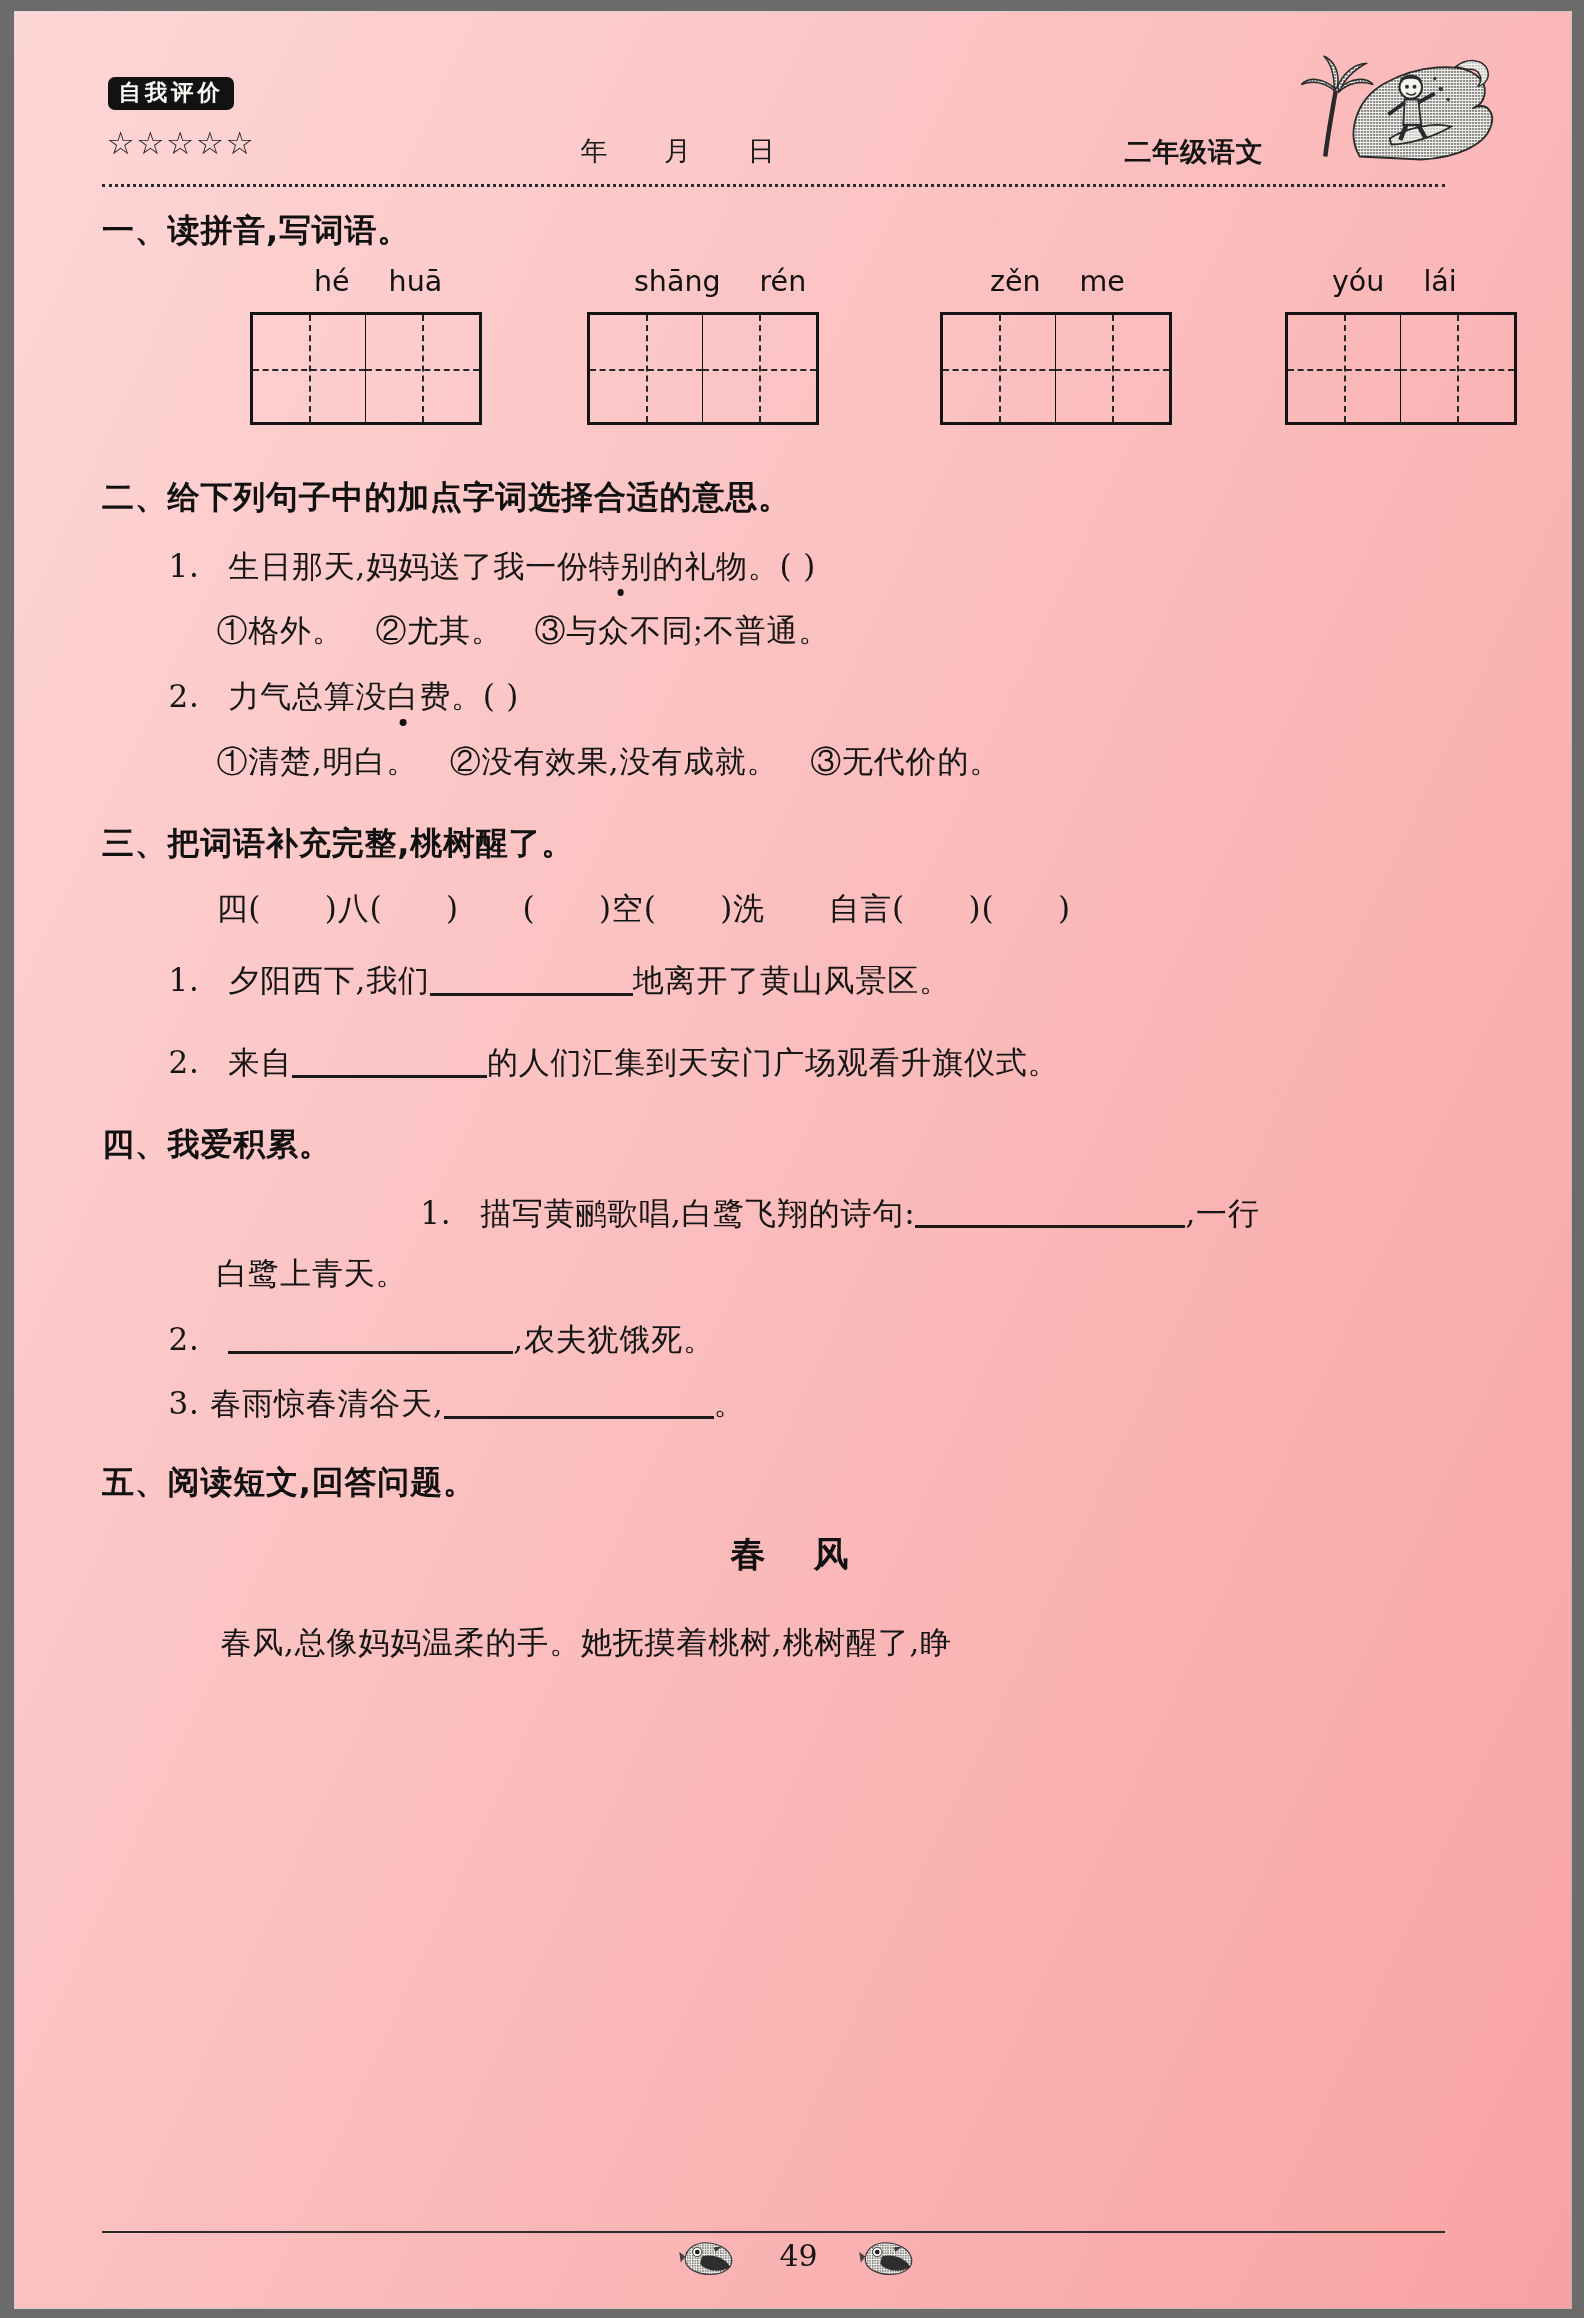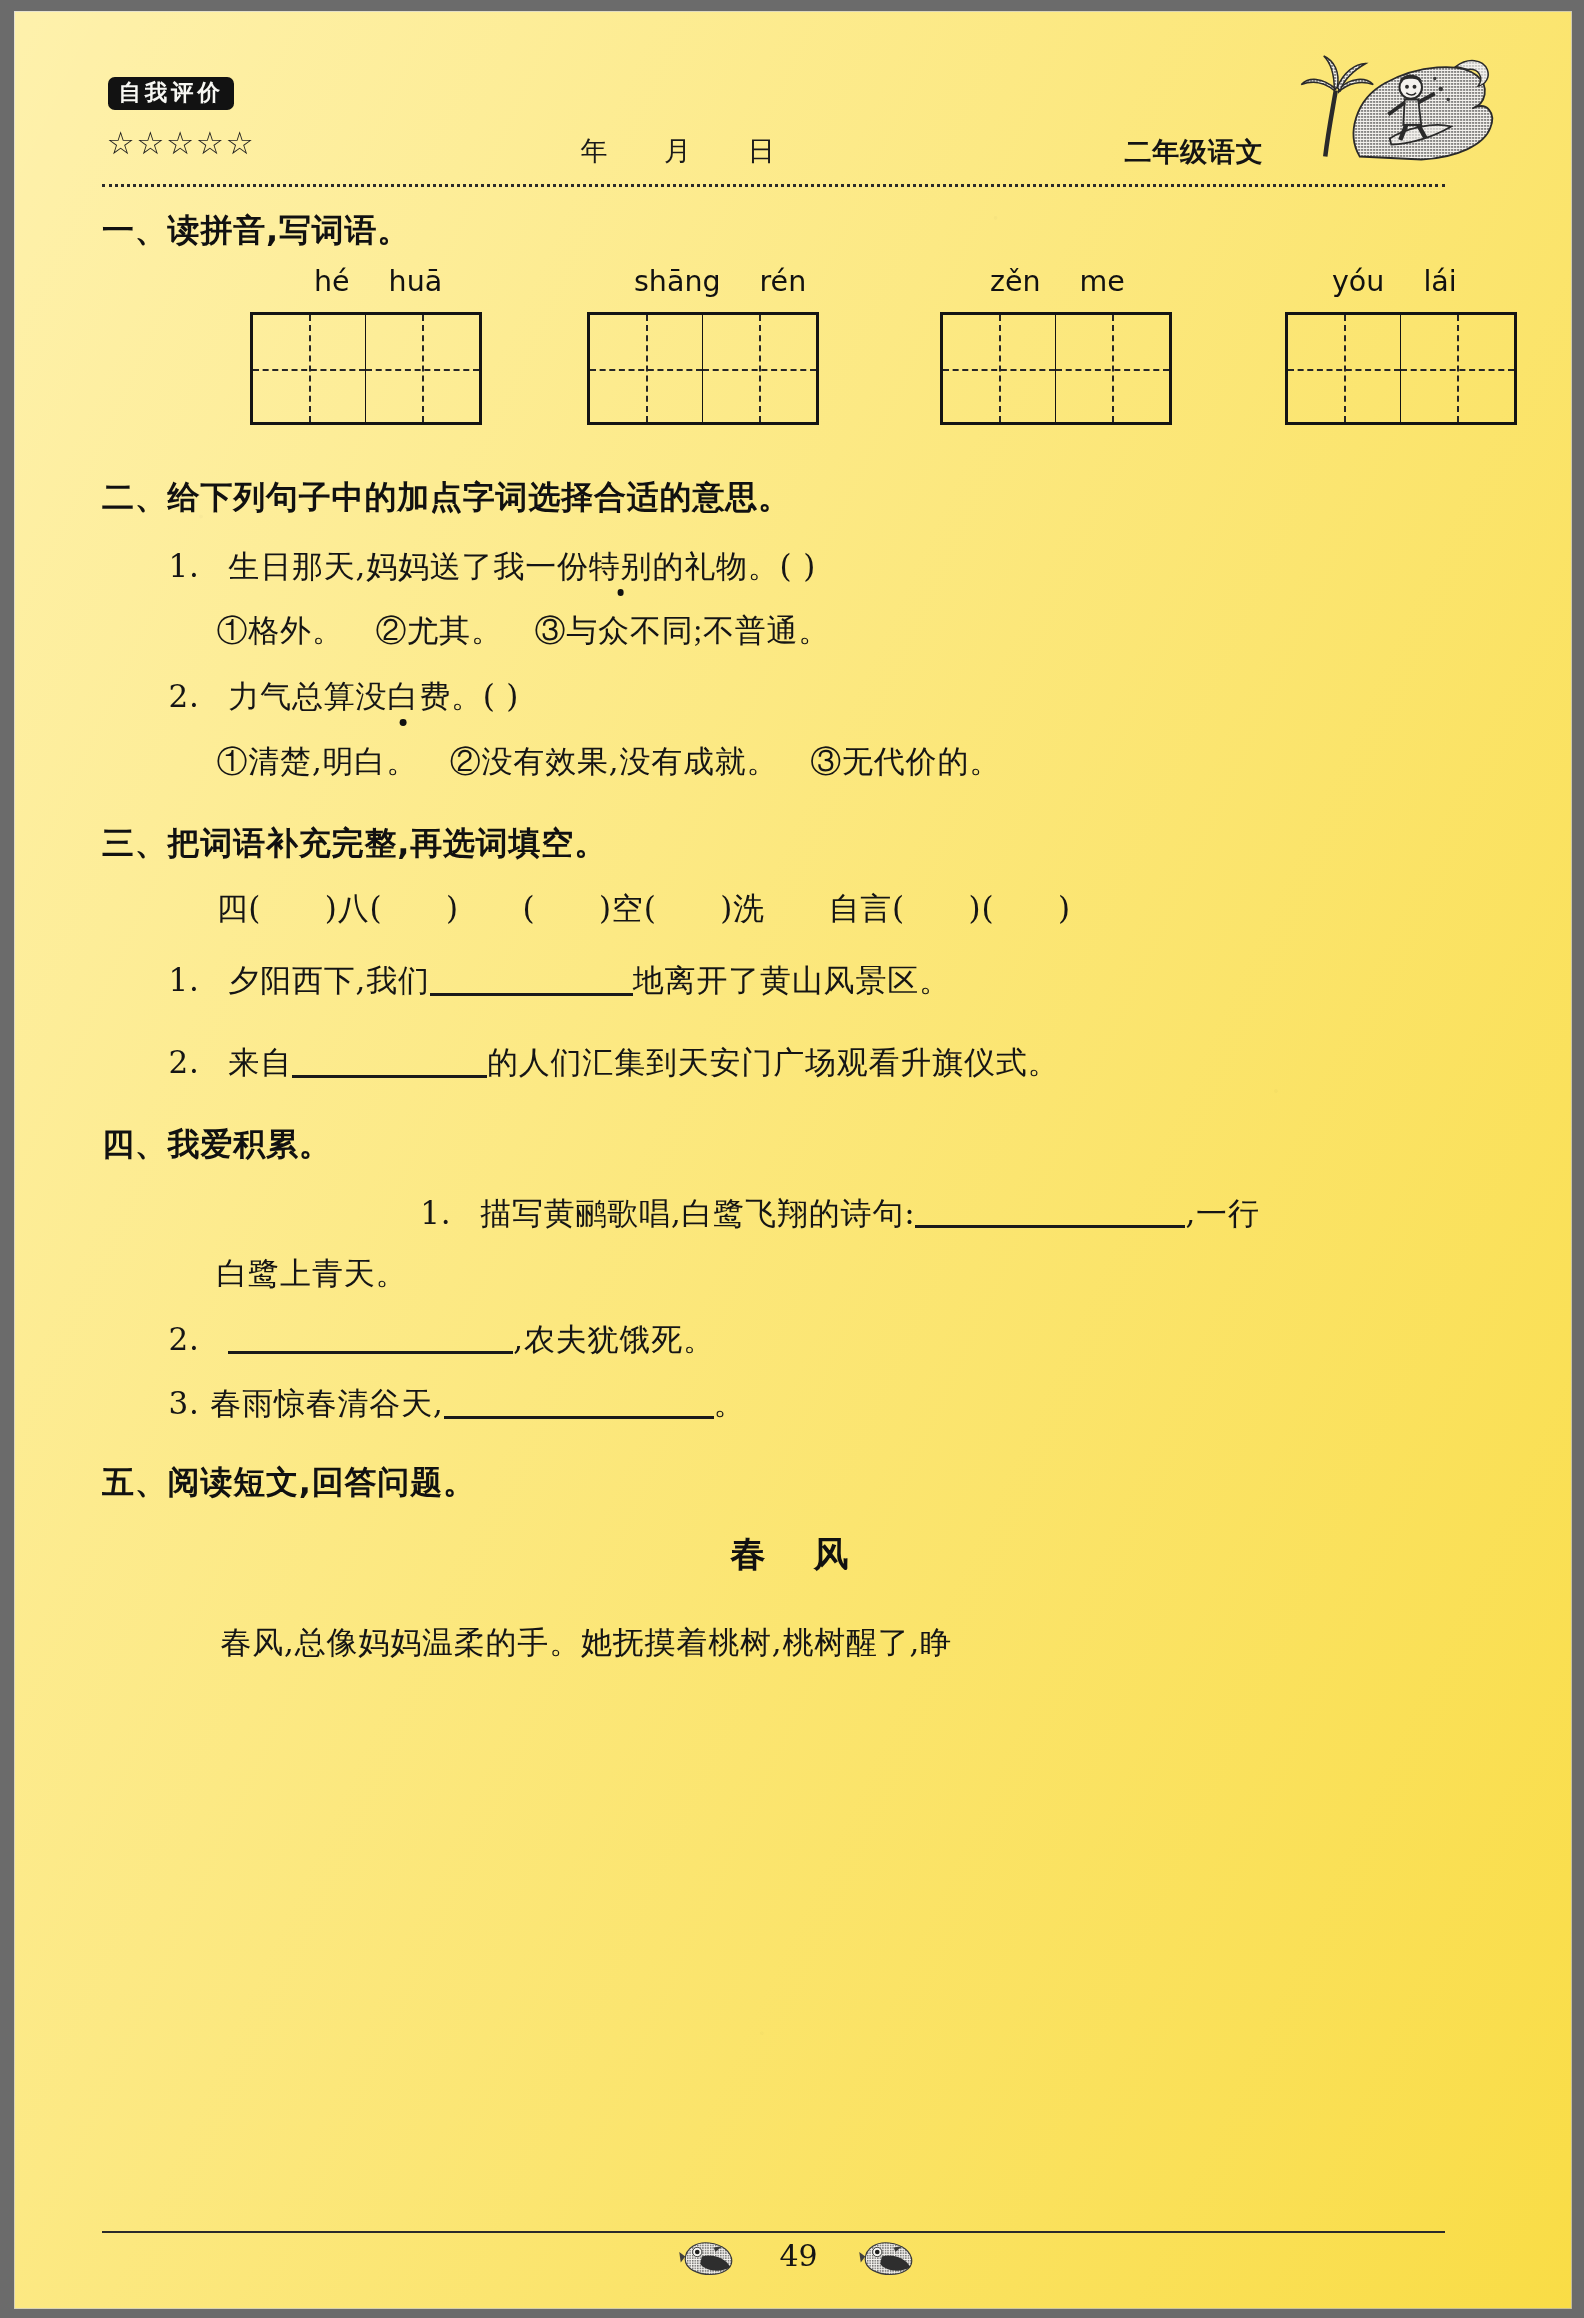--- a/index.html
+++ b/index.html
@@ -8,21 +8,21 @@
     width: 1585px;
     height: 2319px;
     background: #6b6b6b;
     font-family: "DejaVu Sans", "Liberation Sans", sans-serif;
     overflow: hidden;
   }
   .page {
     position: absolute;
     left: 13.5px; top: 10.5px;
     width: 1558px; height: 2298px;
-    background: #fde047;
+    background: #fca5a5;
     box-shadow: 0 0 0 0.8px #b9b6ae inset;
   }
   .paper-grain {
     position: absolute; inset: 0;
     background:
       radial-gradient(circle at 12% 22%, rgba(0,0,0,0.020) 0 1.5px, transparent 2.3px),
       radial-gradient(circle at 63% 9%, rgba(0,0,0,0.018) 0 1.5px, transparent 2.3px),
       radial-gradient(circle at 34% 71%, rgba(0,0,0,0.016) 0 1.5px, transparent 2.3px),
       radial-gradient(circle at 81% 47%, rgba(0,0,0,0.018) 0 1.5px, transparent 2.3px),
       radial-gradient(circle at 48% 88%, rgba(0,0,0,0.015) 0 1.5px, transparent 2.3px),
@@ -287,21 +287,21 @@
 
     <div class="body-line indent2" style="margin-top:22.5px;font-family:Liberation Serif, serif;">①格外。　②尤其。　③与众不同;不普通。</div>
 
     <div class="body-line" style="margin-top:24px;">
       <span>2.</span>
       <span style="margin-left:18px;">力气总算没</span><span class="dotted-char">白</span><span>费。(      )</span>
     </div>
 
     <div class="body-line indent2" style="margin-top:22.5px;">①清楚,明白。　②没有效果,没有成就。　③无代价的。</div>
 
-    <div class="sect-head" style="margin-top:39px;">三、把词语补充完整,再选词填空。</div>
+    <div class="sect-head" style="margin-top:39px;">三、把词语补充完整,桃树醒了。</div>
 
     <div class="body-line indent2" style="margin-top:22.5px;">四(　　)八(　　)　　(　　)空(　　)洗　　自言(　　)(　　)</div>
 
 
     <div class="body-line" style="margin-top:30px;">
       <span>1.</span>
       <span style="margin-left:18px;">夕阳西下,我们</span><span class="blank" style="width:203px;"></span><span>地离开了黄山风景区。</span>
     </div>
 
     <div class="body-line" style="margin-top:40px;">

